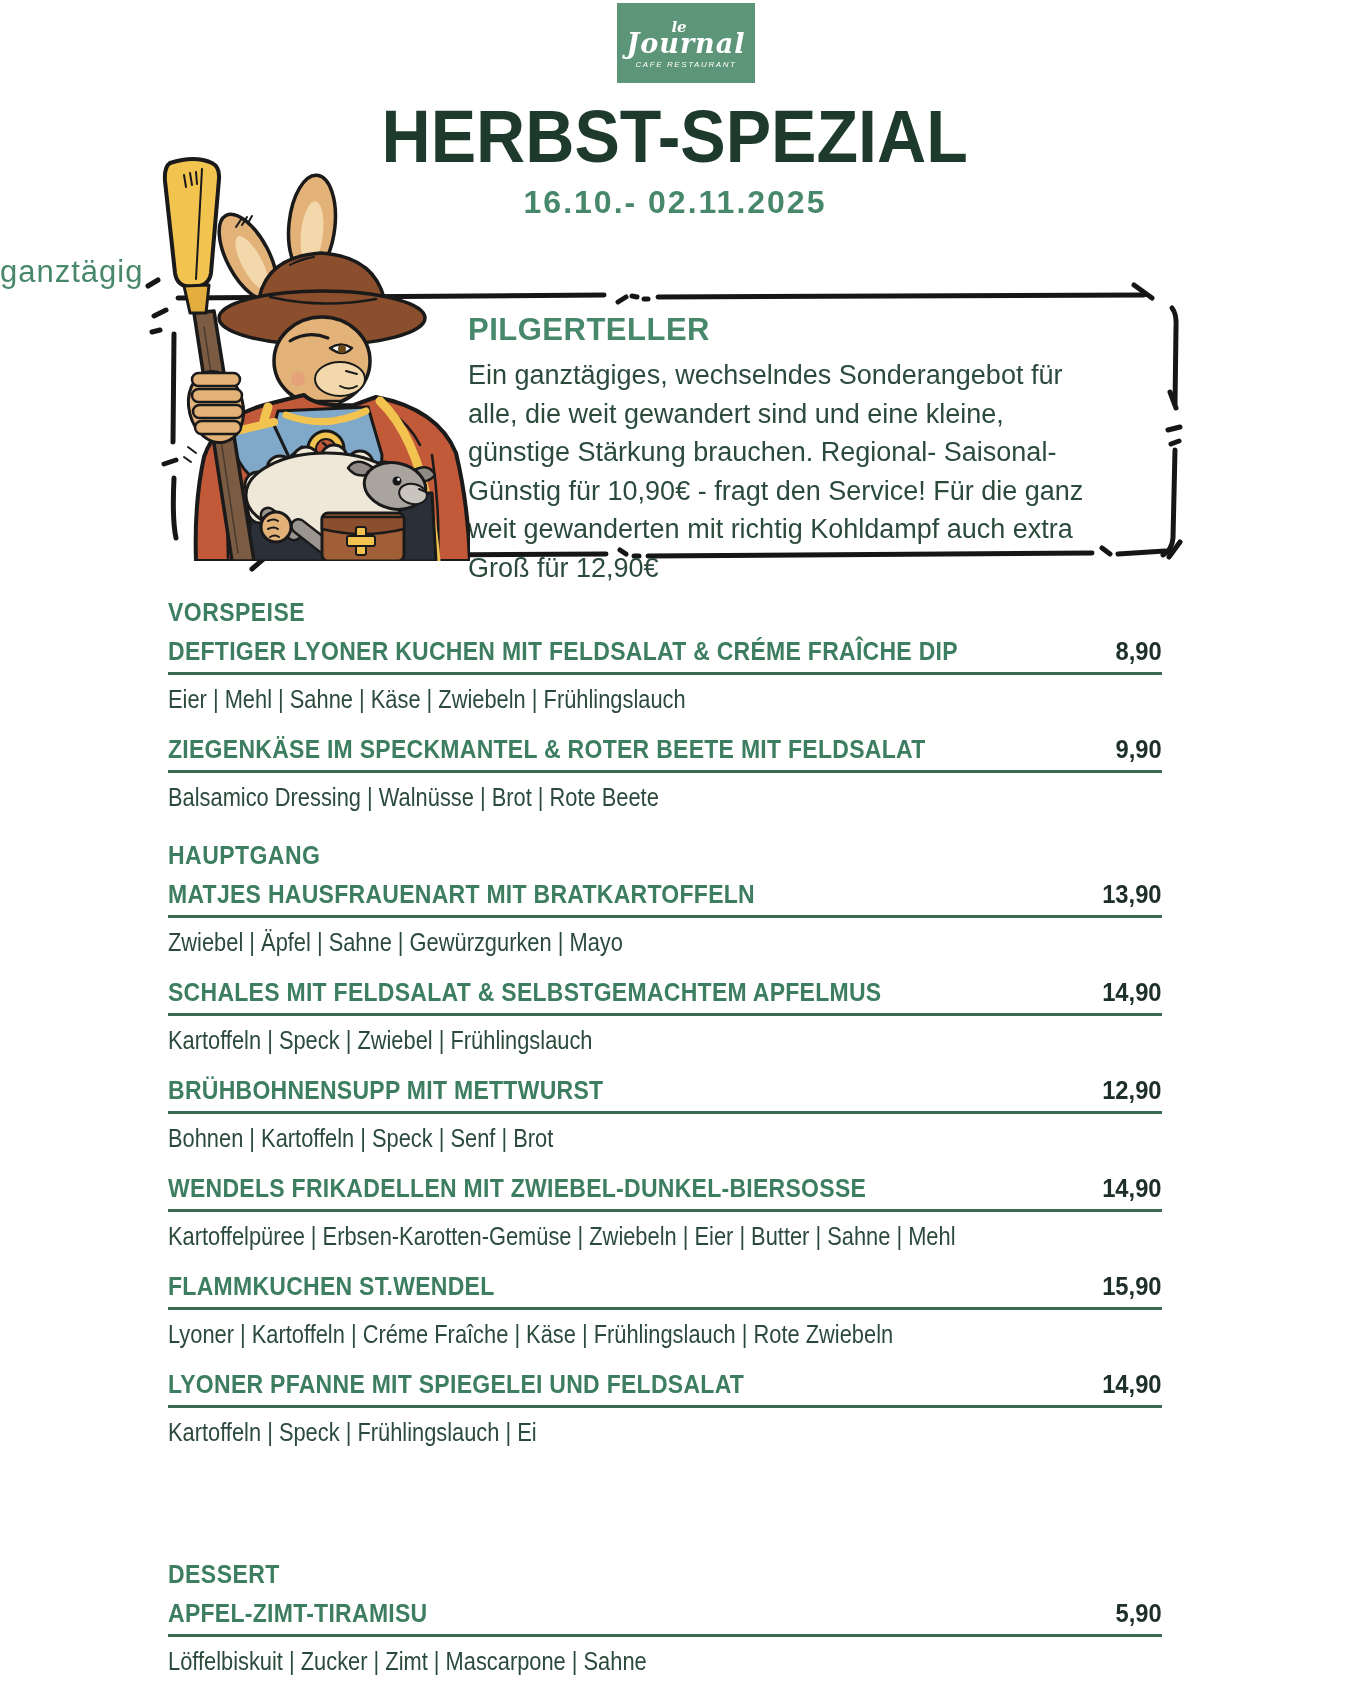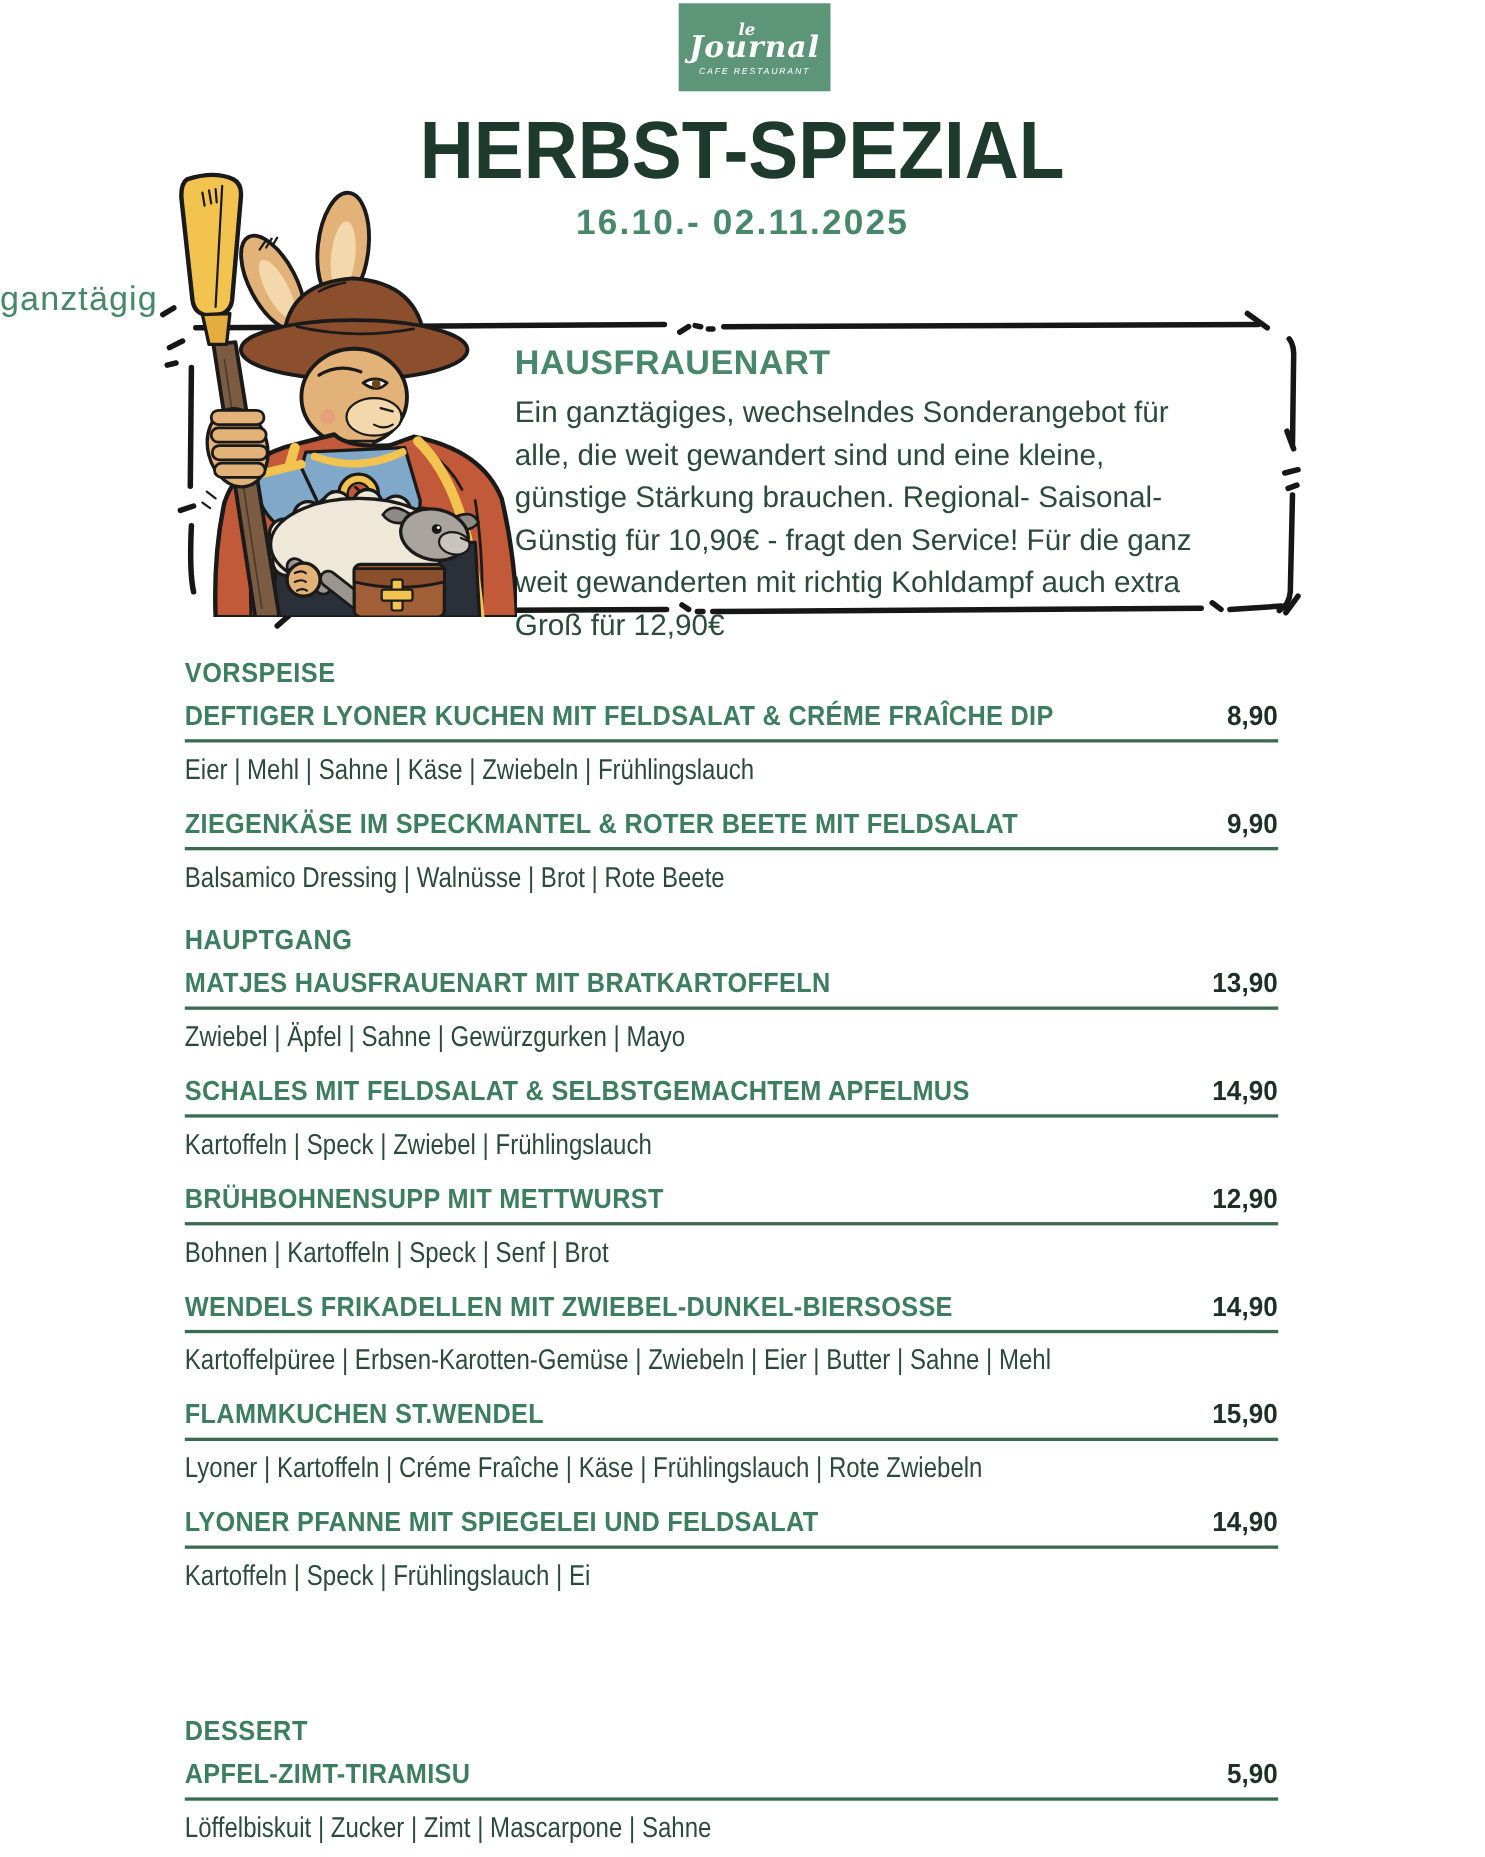--- a/index.html
+++ b/index.html
@@ -94,21 +94,21 @@
 
       <path d="M-14 24 l12 -6"></path>
         <path d="M-16 40 l8 -2"></path>
       <path d="M6 42 L5 150"></path>
       <path d="M-4 172 l12 -4"></path>
       <path d="M6 186 Q4 228 8 246"></path>
 
       <path d="M-20 -6 l10 -6"></path>
     </svg>
     <div class="special-content">
-      <h2 class="special-heading">HAUSFRAUENART</h2>
+      <h2 class="special-heading">PILGERTELLER</h2>
       <p class="special-description"><span>Ein ganztägiges, wechselndes Sonderangebot für alle, die weit gewandert sind und eine kleine, günstige Stärkung brauchen. </span><b>Regional- Saisonal- Günstig für 10,90€ - fragt den Service!</b><span> Für die ganz weit gewanderten mit richtig Kohldampf auch </span><b>extra Groß für 12,90€</b></p>
     </div>
   </div>
 
   <svg class="illustration" viewBox="0 0 330 406" stroke-linecap="round" stroke-linejoin="round">
 
     <g>
       <ellipse cx="108" cy="102" rx="21" ry="47" transform="rotate(-28 108 102)" fill="#e3b279" stroke="#1a1a1a" stroke-width="3.5"></ellipse>
       <ellipse cx="112" cy="108" rx="10" ry="30" transform="rotate(-28 112 108)" fill="#f2d8ab"></ellipse>
       <path d="M96 72 l6 -9 M102 70 l5 -8 M108 68 l4 -7" stroke="#1a1a1a" stroke-width="2"></path>

